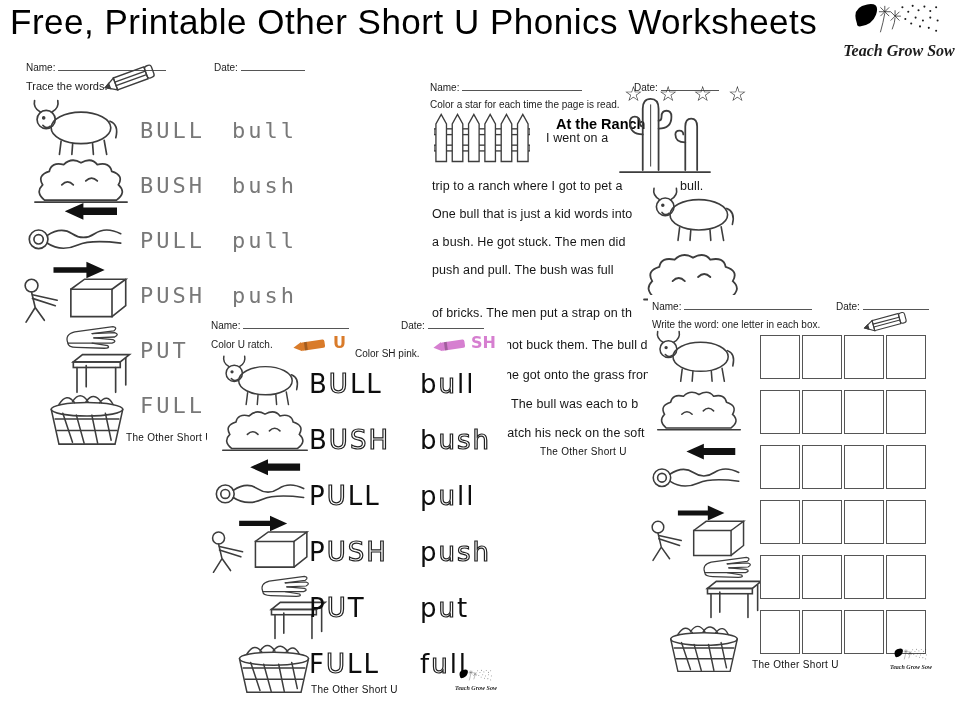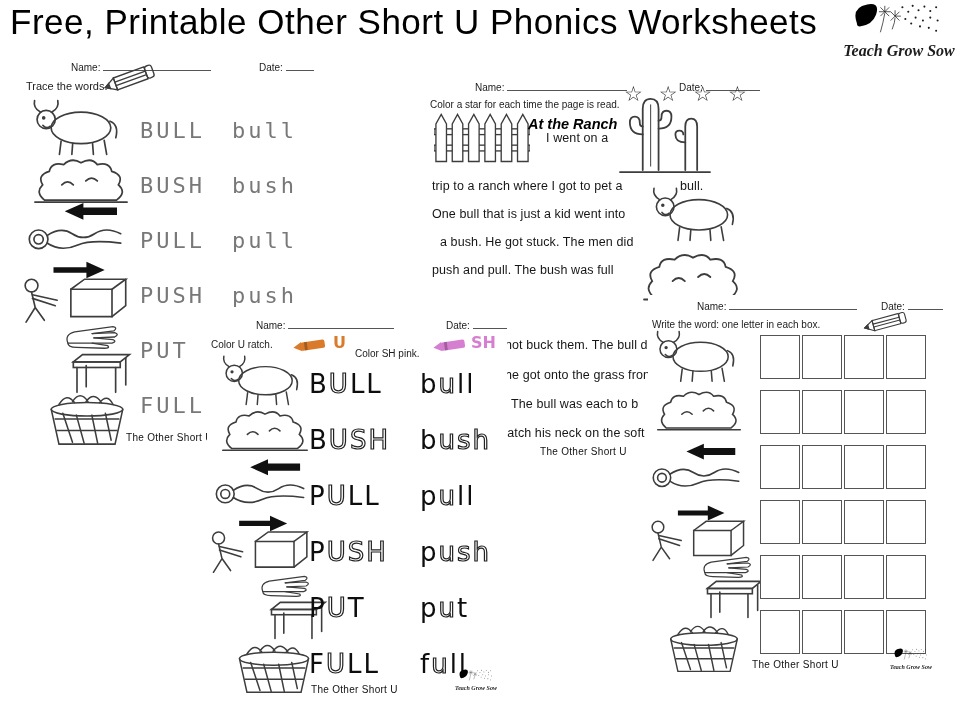--- a/index.html
+++ b/index.html
@@ -9,21 +9,21 @@
          color:#000;white-space:nowrap;letter-spacing:.5px;}
   #logo{position:absolute;left:840px;top:0;width:118px;cursor:pointer;}
   .logo-art{width:116px;height:44px;display:block;}
   .logo-text{font-family:"Liberation Serif",serif;font-style:italic;font-weight:bold;
              font-size:16px;color:#1d1d1d;text-align:center;margin-top:-2px;white-space:nowrap;}
   .sheet{position:absolute;background:#fff;overflow:hidden;}
   #ws-trace{left:18px;top:58px;width:296px;height:392px;z-index:1;}
   #ws-story{left:428px;top:80px;width:332px;height:384px;z-index:1;}
   #ws-color{left:207px;top:318px;width:300px;height:384px;z-index:3;}
   #ws-write{left:648px;top:295px;width:295px;height:385px;z-index:2;}
-  .hdr{position:absolute;font-size:10px;color:#1c1c1c;white-space:nowrap;margin-left:45px;}
+  .hdr{position:absolute;font-size:10px;color:#1c1c1c;white-space:nowrap;}
   .hdr .line{display:inline-block;border-bottom:1px solid #555;height:8px;margin-left:3px;}
   .instr{position:absolute;color:#1c1c1c;white-space:nowrap;font-size:10px;}
   .footer{position:absolute;font-size:10px;color:#111;letter-spacing:.3px;white-space:nowrap;}
   .art{position:absolute;}
   
   .trace-col{position:absolute;left:122px;top:45px;}
   .trace-row{height:55px;display:flex;align-items:center;}
   .tword{font-family:"DejaVu Sans Mono",monospace;font-size:22px;color:#787878;letter-spacing:3px;white-space:nowrap;}
   .tword.up{width:92px;}
   
@@ -268,31 +268,32 @@
   </div>
   <div class="hdr" style="left:206px;top:2px;">
     <span>Date:</span><span class="line" style="width:58px;"></span>
   </div>
   <div class="instr" style="left:2px;top:19px;">Color a star for each time the page is read.</div>
   <div class="stars" style="left:196px;top:2px;">☆ ☆ ☆ ☆</div>
 
   <svg class="art" style="left:6px;top:30px;width:96px;height:54px;" viewBox="0 0 100 55">
       <use href="#sym-fence"></use>
     </svg>
-  <div class="story-title" style="left:100px;top:36px;font-style:italic;">At the Ranch</div>
+  <div class="story-title" style="left:128px;top:36px;">At the Ranch</div>
   <svg class="art" style="left:190px;top:8px;width:94px;height:90px;" viewBox="0 0 95 85">
       <use href="#sym-cactus"></use>
     </svg>
 
   <div class="story-line" style="left:118px;top:51px;">I went on a</div>
   <div class="story-line" style="left:4px;top:99px;">trip to a ranch where I got to pet a</div>
   <div class="story-line" style="left:252px;top:99px;">bull.</div>
-  <div class="story-line" style="left:4px;top:127px;">One bull that is just a kid went into</div>
-  <div class="story-line" style="left:12px;top:155px;text-align:center;">a bush. He got stuck. The men did</div>
+  <div class="story-line" style="left:4px;top:127px;">One bull that is just a kid words into</div>
+  <div class="story-line" style="left:4px;top:155px;text-align:center;">a bush. He got stuck. The men did</div>
   <div class="story-line" style="left:4px;top:183px;">push and pull. The bush was full</div>
+  <div class="story-line" style="left:4px;top:226px;">of bricks. The men put a strap on th</div>
   <div class="story-line" style="left:77px;top:258px;">not buck them. The bull did</div>
   <div class="story-line" style="left:77px;top:288px;">he got onto the grass fron</div>
   <div class="story-line" style="left:83px;top:317px;">The bull was each to b</div>
   <div class="story-line" style="left:75px;top:346px;">ratch his neck on the soft</div>
 
   <svg class="art" style="left:218px;top:102px;width:96px;height:64px;" viewBox="0 0 120 70">
       <use href="#sym-bull"></use>
     </svg>
   <svg class="art" style="left:214px;top:170px;width:102px;height:52px;" viewBox="0 0 100 50">
       <use href="#sym-bush"></use>

